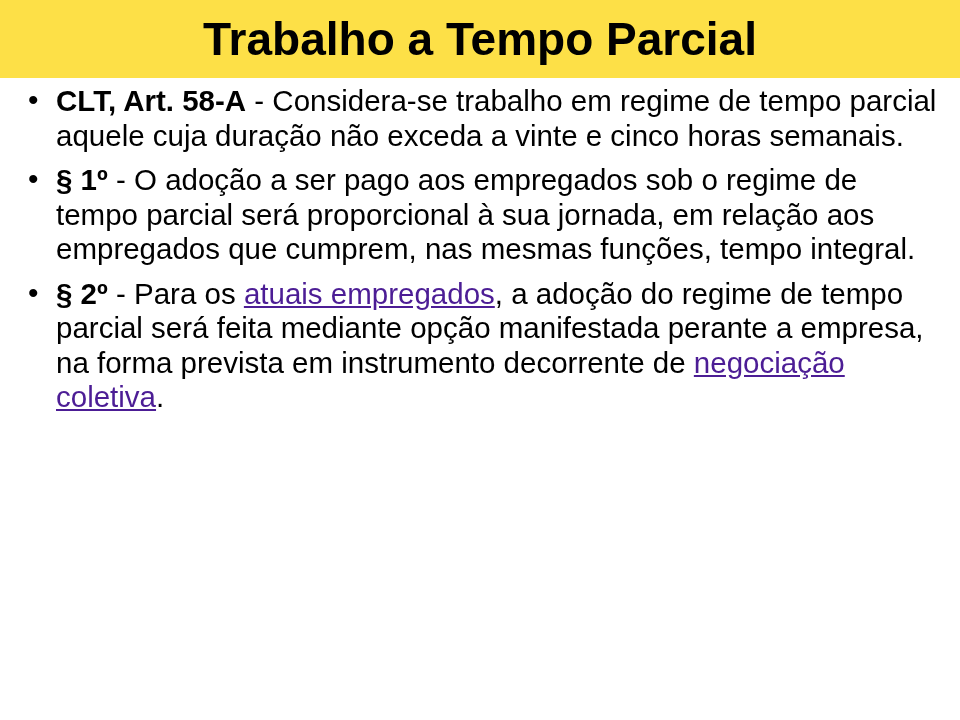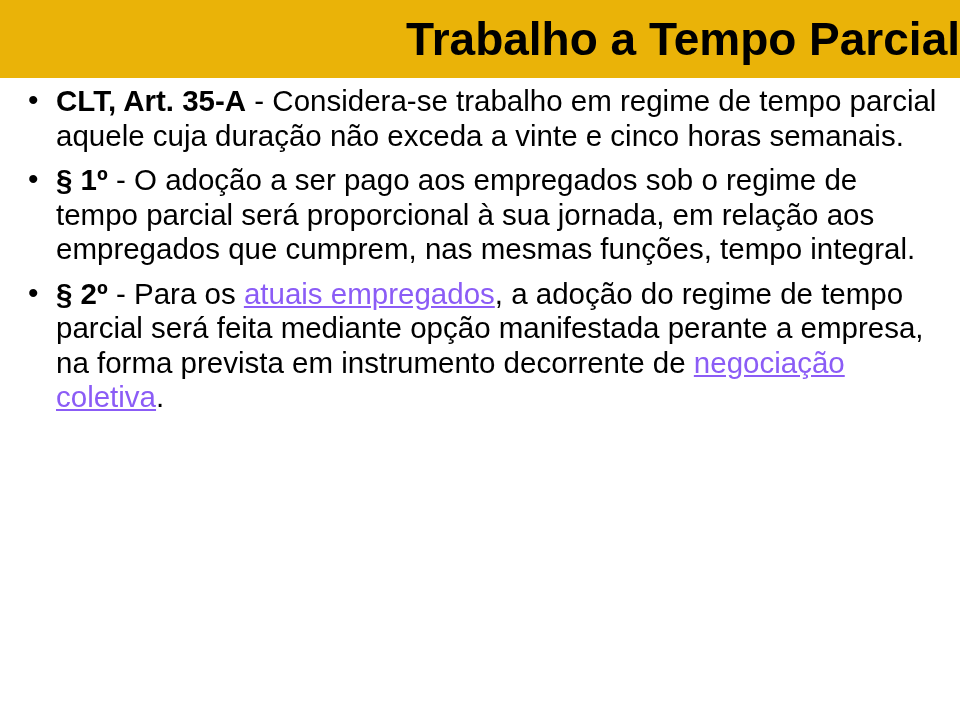--- a/index.html
+++ b/index.html
@@ -18,24 +18,24 @@
     width: 960px;
     height: 720px;
     box-sizing: border-box;
   }
   .title-band {
     position: absolute;
     top: 0;
     left: 0;
     width: 960px;
     height: 78px;
-    background: #eab308;
+    background: #fde047;
     display: flex;
     align-items: center;
-    justify-content: flex-end;
+    justify-content: center;
   }
   .title-text {
     font-size: 46px;
     font-weight: bold;
     color: #000000;
     line-height: 1;
     letter-spacing: 0px;
     white-space: nowrap;
   }
   .body-area {
@@ -65,38 +65,38 @@
     left: 14px;
     top: -2px;
     font-size: 30px;
     line-height: 1.17;
     color: #000000;
   }
   .b {
     font-weight: bold;
   }
   .u-red {
-    color: #8b5cf6;
+    color: #4c1d95;
     text-decoration: underline;
   }
 </style>
 </head>
 <body>
 
 <div class="slide">
 
   <div class="title-band">
     <div class="title-text">Trabalho a Tempo Parcial</div>
   </div>
 
   <div class="body-area">
     <ul class="bullets">
 
       <li>
-        <span class="b">CLT, Art. 35-A</span><span> - Considera-se trabalho em regime de tempo parcial aquele cuja duração não exceda a vinte e cinco horas semanais.</span>
+        <span class="b">CLT, Art. 58-A</span><span> - Considera-se trabalho em regime de tempo parcial aquele cuja duração não exceda a vinte e cinco horas semanais.</span>
       </li>
 
       <li>
         <span class="b">§ 1º</span><span> - O adoção a ser pago aos empregados sob o regime de tempo parcial será proporcional à sua jornada, em relação aos empregados que cumprem, nas mesmas funções, tempo integral.</span>
       </li>
 
       <li>
         <span class="b">§ 2º</span><span> - Para os </span><span class="u-red">atuais empregados</span><span>, a adoção do regime de tempo parcial será feita mediante opção manifestada perante a empresa, na forma prevista em instrumento decorrente de </span><span class="u-red">negociação coletiva</span><span>.</span>
       </li>
 

